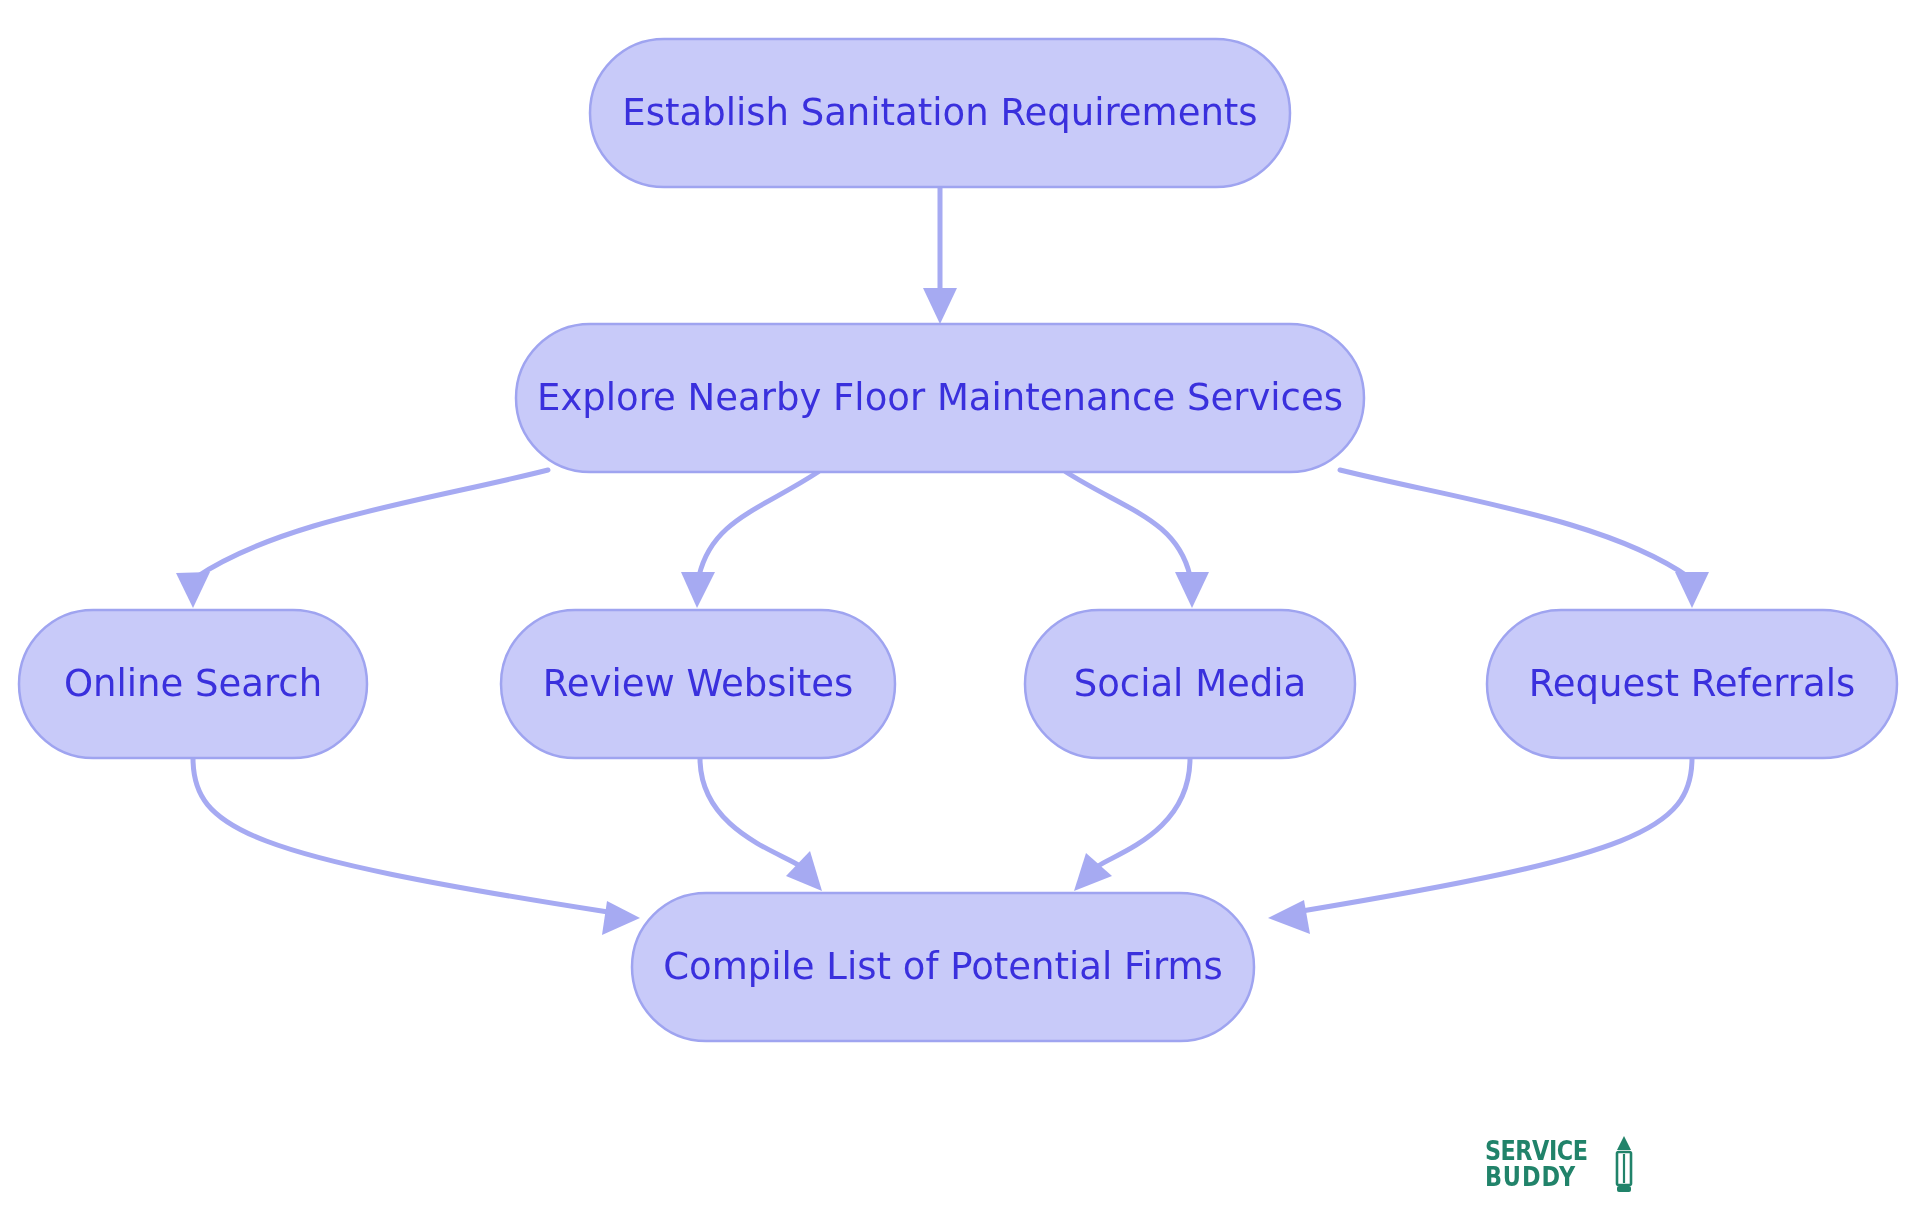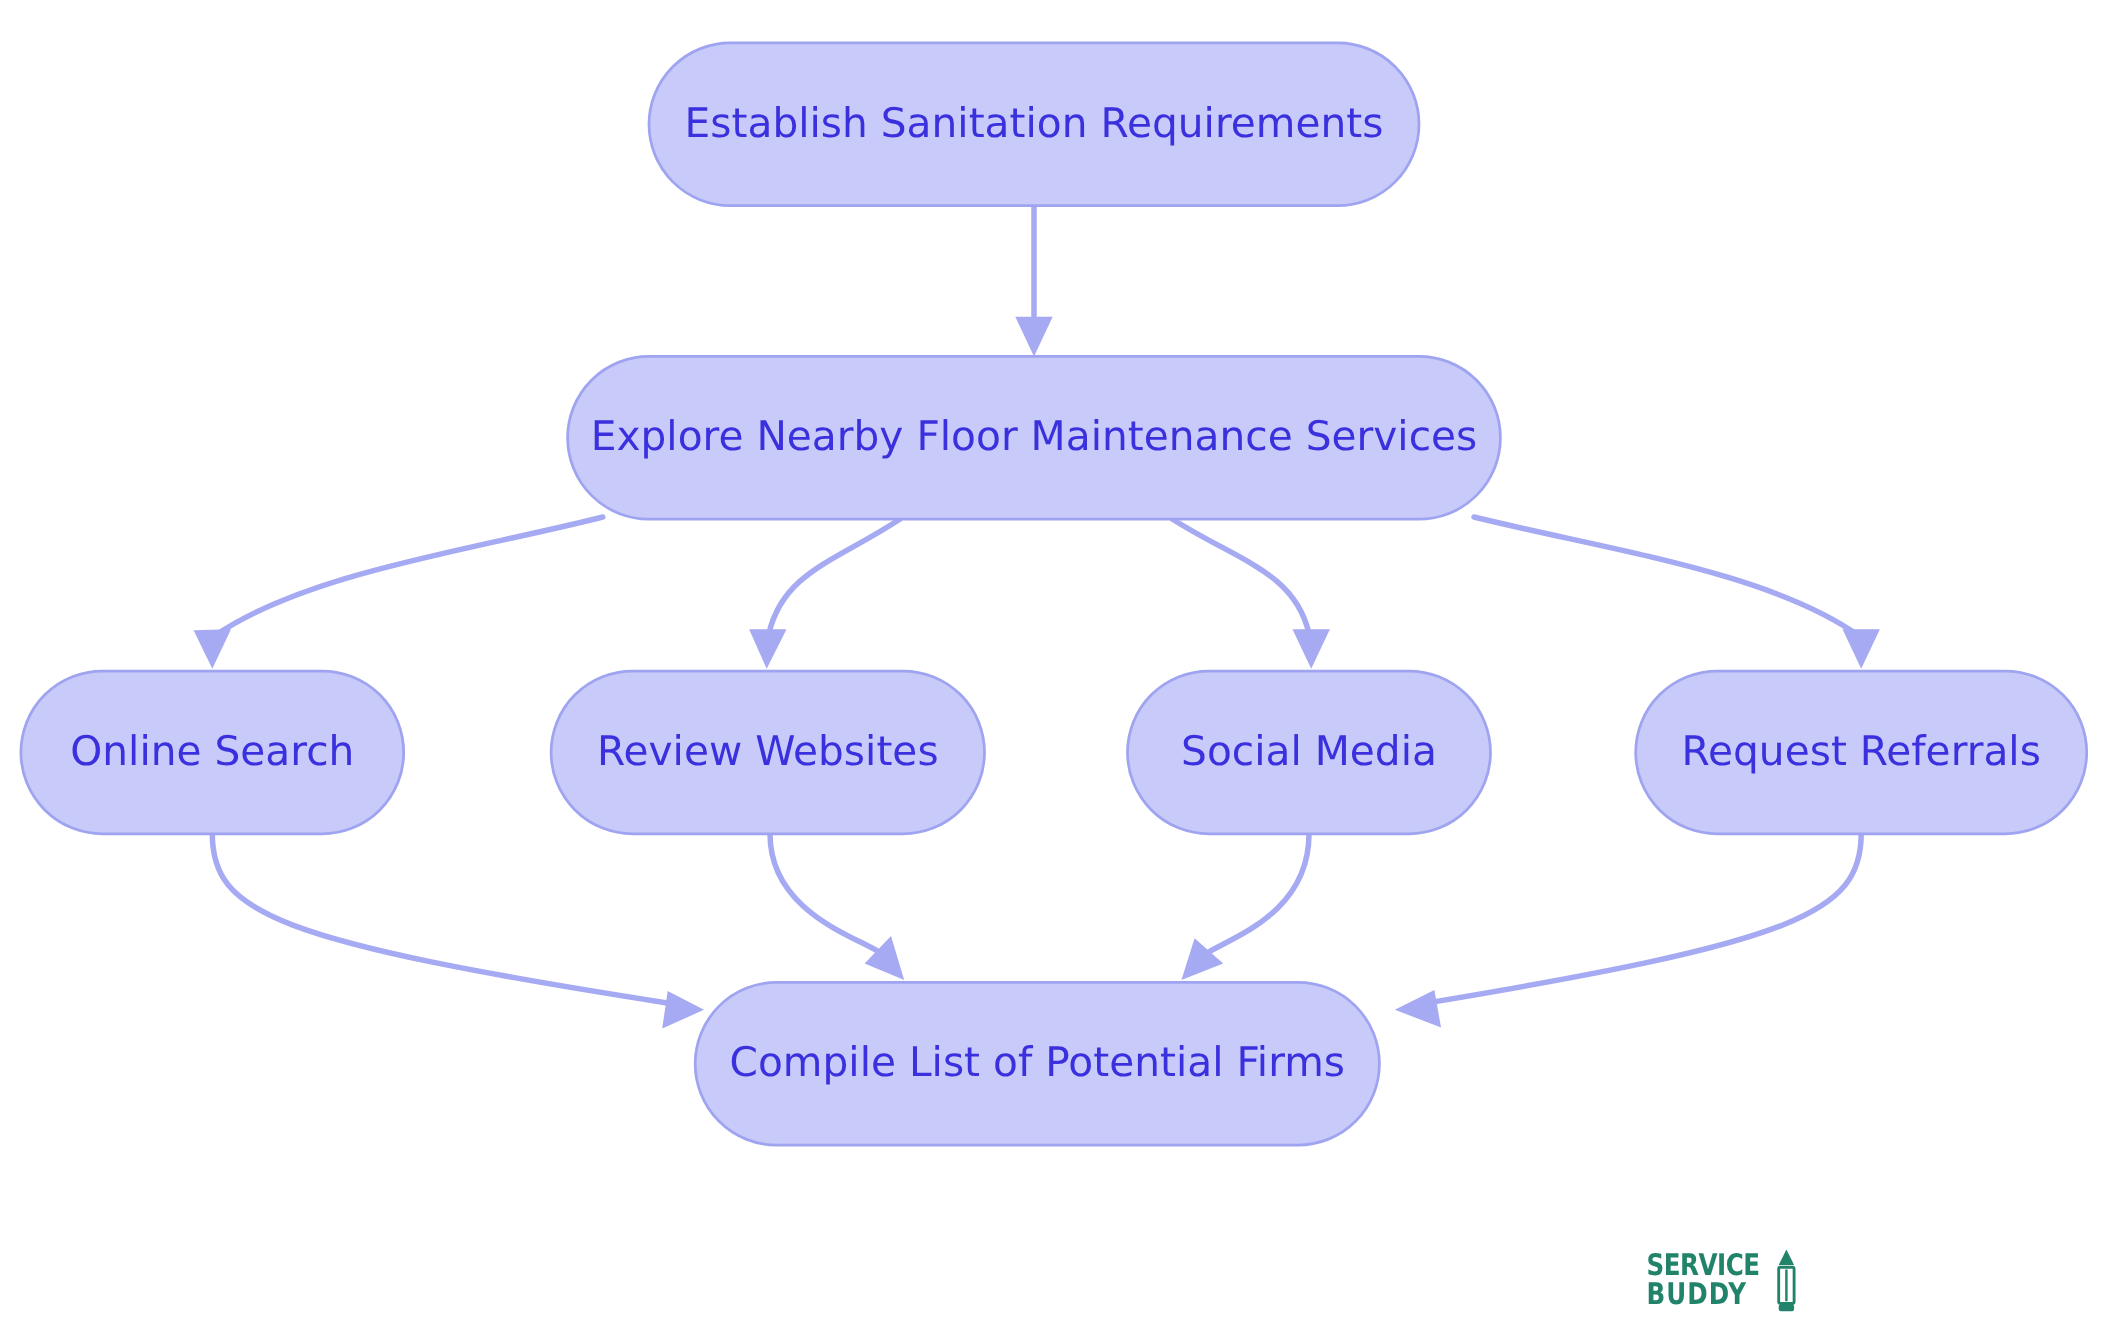--- a/index.html
+++ b/index.html
@@ -47,21 +47,21 @@
   }
   .edge-head {
     fill: #a6aaf2;
   }
   .logo-wrap {
     position: absolute;
     right: 34px;
     bottom: 22px;
     display: flex;
     align-items: center;
-    gap: 12px;
+    gap: 24px;
   }
   .logo-text {
     font-family: "DejaVu Sans", sans-serif;
     font-weight: bold;
     color: #21836a;
     font-size: 27px;
     line-height: 0.95;
     letter-spacing: -0.5px;
     font-stretch: condensed;
     transform: scaleX(0.92);

